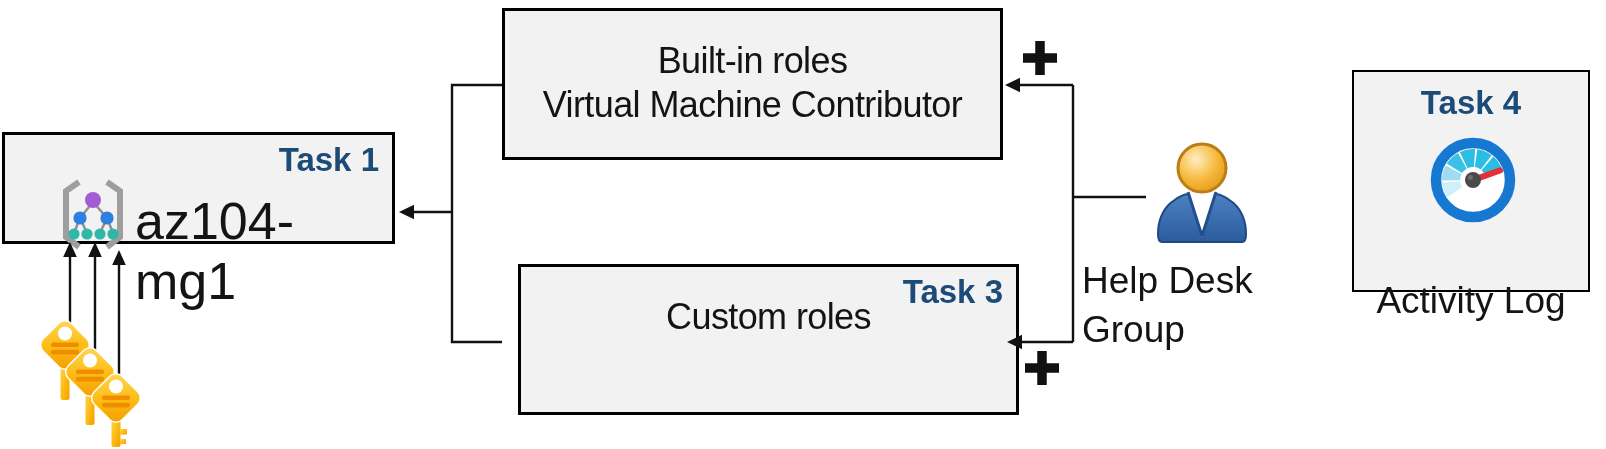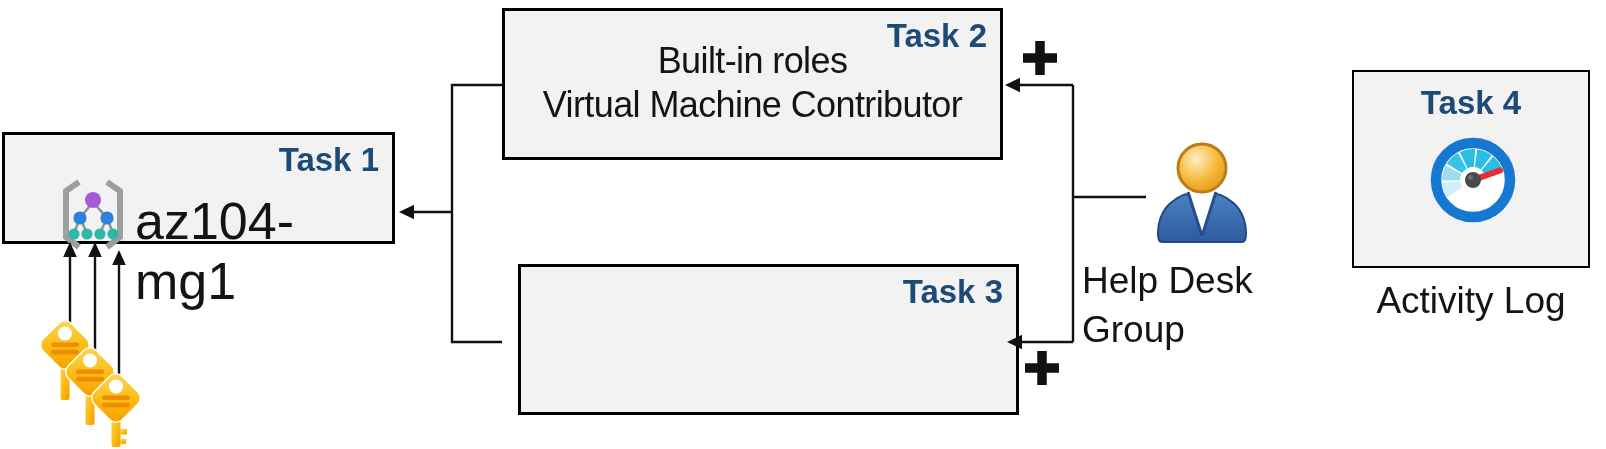--- a/index.html
+++ b/index.html
@@ -13,21 +13,21 @@
   .canvas{position:relative;width:1606px;height:449px;background:#fff;overflow:hidden;}
   .overlay{position:absolute;left:0;top:0;z-index:5;pointer-events:none;}
   .task-box{position:absolute;background:var(--box-fill);border:3px solid var(--box-border);
     box-sizing:border-box;z-index:1;}
   .badge{position:absolute;top:6px;right:13px;font-weight:bold;font-size:33px;color:var(--navy);}
   .box-lines{position:absolute;left:0;right:0;top:28px;text-align:center;font-size:36px;
     letter-spacing:-0.6px;line-height:44px;color:var(--text);}
   .task1{left:2px;top:132px;width:393px;height:112px;}
   .task2{left:502px;top:8px;width:501px;height:152px;}
   .task3{left:502px;top:264px;width:501px;height:151px;margin-left:16px;}
-  .task4{left:1352px;top:70px;width:238px;height:198px;border-width:2.5px;}
+  .task4{left:1352px;top:70px;width:238px;height:222px;border-width:2.5px;}
   .mg-icon{position:absolute;left:48px;top:42px;}
   .mg-name{position:absolute;left:130px;right:8px;top:56px;text-align:left;
     font-size:52px;color:var(--text);}
   .t4-badge{position:absolute;top:12px;left:0;right:0;text-align:center;
     font-weight:bold;font-size:33px;color:var(--navy);}
   .t4-gauge{position:absolute;left:69px;top:58px;}
   .t4-label{position:absolute;left:0;right:0;top:160px;text-align:center;
     font-size:37px;color:var(--text);margin-top:48px;}
   .keys{position:absolute;left:28px;top:296px;z-index:6;}
   .person{position:absolute;left:1152px;top:140px;z-index:2;}
@@ -87,30 +87,30 @@
       <circle cx="54" cy="41" r="6.6" style="fill:var(--mg-blue)"></circle>
       <circle cx="21" cy="57" r="5.6" style="fill:var(--mg-teal)"></circle>
       <circle cx="34" cy="57" r="5.6" style="fill:var(--mg-teal)"></circle>
       <circle cx="47" cy="57" r="5.6" style="fill:var(--mg-teal)"></circle>
       <circle cx="60" cy="57" r="5.6" style="fill:var(--mg-teal)"></circle>
     </svg>
     <div class="mg-name">az104-mg1</div>
   </div>
 
   <div class="task-box task2">
-    <div class="badge">Task 2</div>
     <div class="box-lines">
       <div>Built-in roles</div>
       <div>Virtual Machine Contributor</div>
     </div>
   </div>
 
   <div class="task-box task3">
     <div class="badge">Task 3</div>
     <div class="box-lines">
+      <div>Custom roles</div>
     </div>
   </div>
 
   <div class="task-box task4">
     <div class="t4-badge">Task 4</div>
     <svg class="t4-gauge" width="100" height="100" viewBox="-50 -50 100 100">
       <circle cx="0" cy="0" r="37" fill="#ffffff" style="stroke:var(--gauge-ring)" stroke-width="10.5"></circle>
       <g fill="none" stroke-width="18" stroke-linecap="butt">
         <path d="M-18.24,12.30 A22,22 0 0 1 -21.92,1.92" stroke="#cfeffa"></path>
         <path d="M-22.00,0.38 A22,22 0 0 1 -19.43,-10.33" stroke="#9edcf2"></path>

